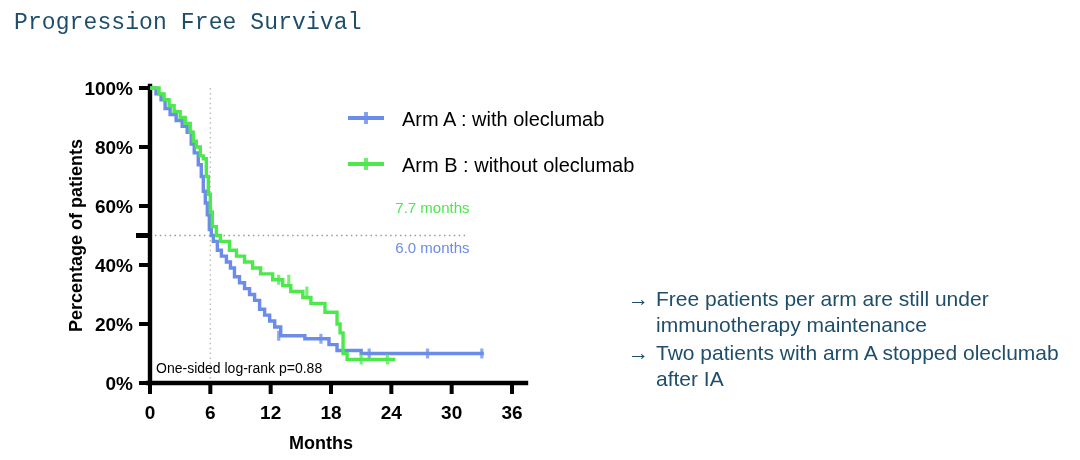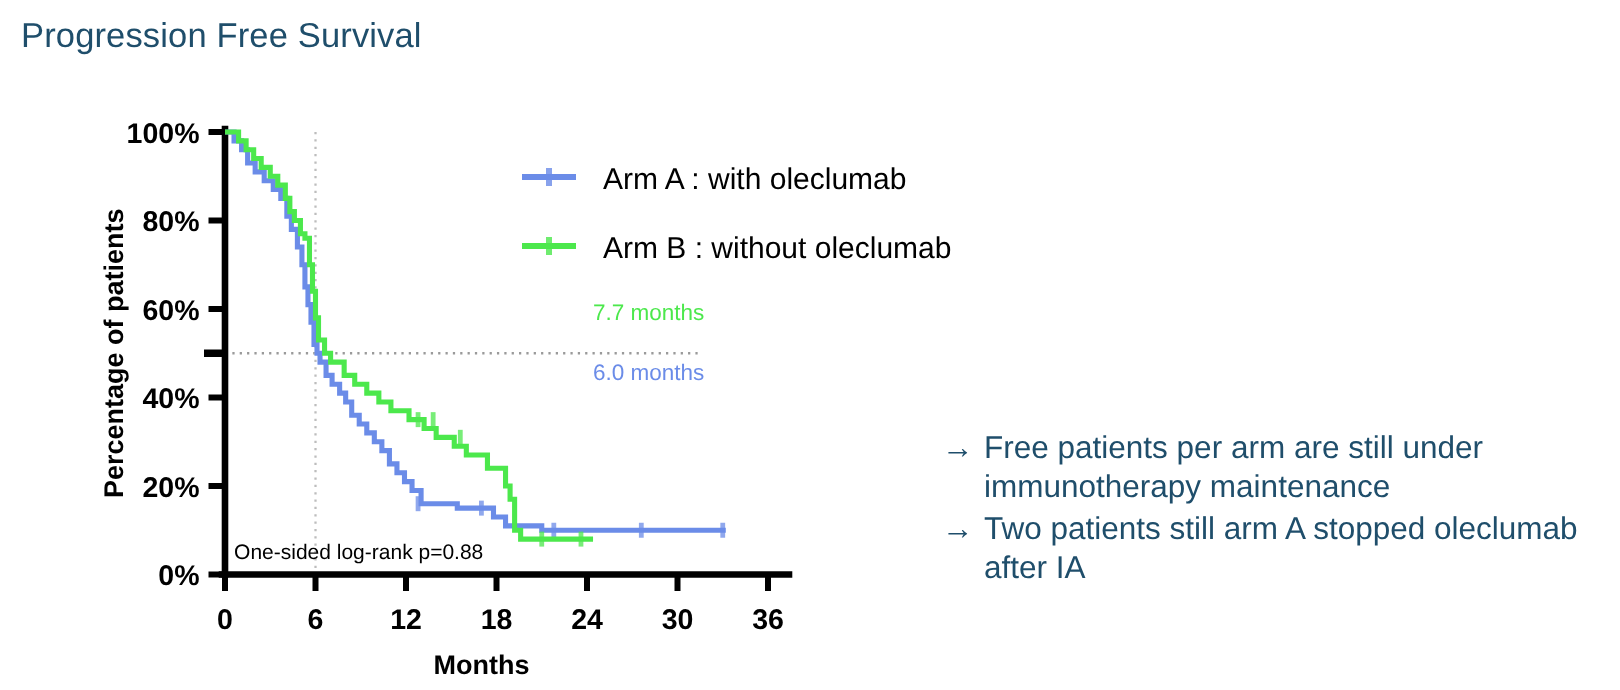--- a/index.html
+++ b/index.html
@@ -6,21 +6,21 @@
   body{
     width:1080px;height:460px;
     background:#ffffff;
     font-family:"Liberation Sans", sans-serif;
     position:relative;
     overflow:hidden;
   }
   #slide-title{
     position:absolute;left:14px;top:10px;
     font-size:23px;color:#1f4e6b;
-    font-family:Liberation Sans, sans-serif;
+    font-family:Liberation Mono, monospace;
     letter-spacing:.1px;white-space:nowrap;
   }
   #chart-figure{
     position:absolute;left:0;top:60px;width:640px;height:400px;
   }
   #chart-svg{display:block;}
   .axis-title{
     font-family:"Liberation Sans", sans-serif;
     font-weight:bold;font-size:18px;fill:#000;
   }
@@ -116,15 +116,15 @@
   </svg>
 </div>
 
 <div id="notes-block">
   <div class="note-row">
     <span class="note-arrow">→</span>
     <span class="note-text">Free patients per arm are still under immunotherapy maintenance</span>
   </div>
   <div class="note-row">
     <span class="note-arrow">→</span>
-    <span class="note-text">Two patients still arm A stopped oleclumab after IA</span>
+    <span class="note-text">Two patients with arm A stopped oleclumab after IA</span>
   </div>
 </div>
 
 </body></html>

